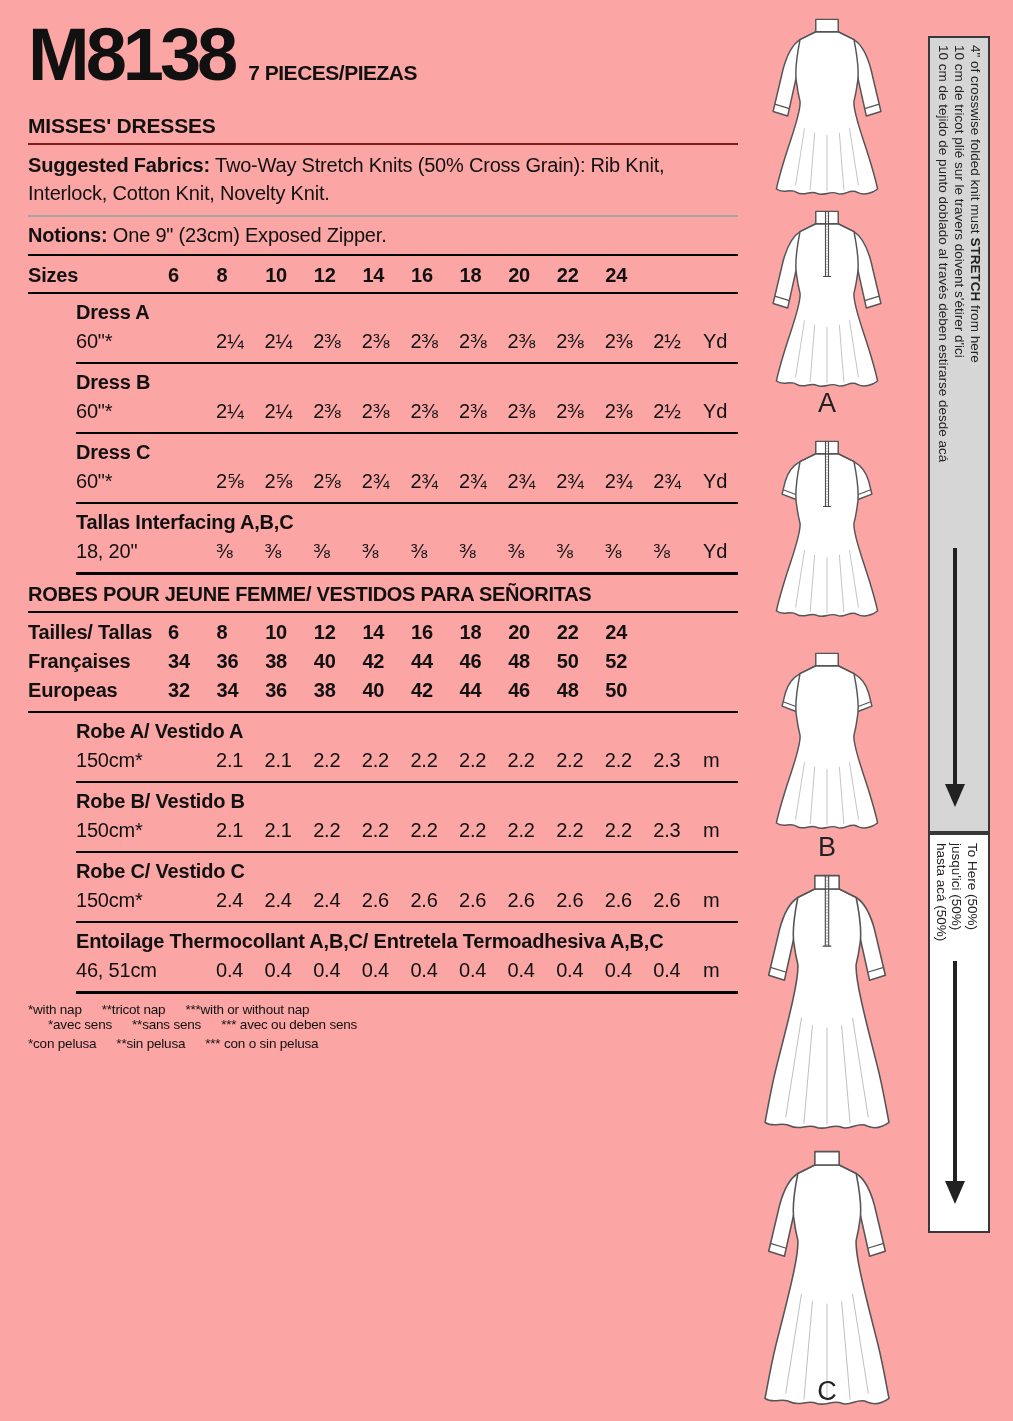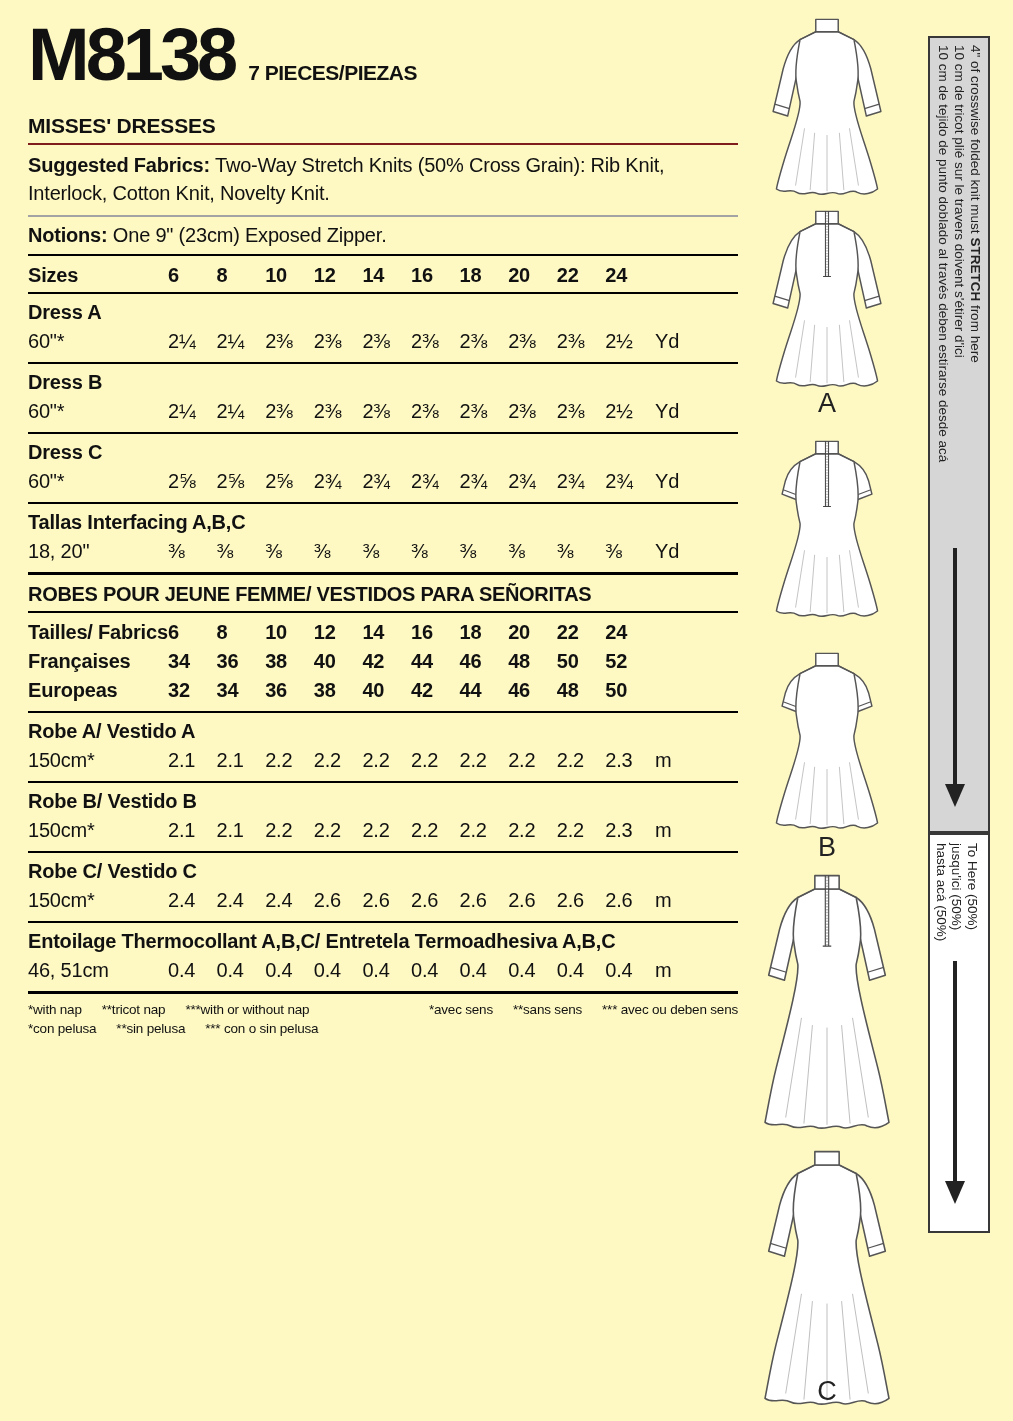--- a/index.html
+++ b/index.html
@@ -1,19 +1,19 @@
 <!DOCTYPE html>
 <html><head>
 <meta charset="utf-8">
 <style>
   html,body{margin:0;padding:0;background:#fff;}
   body{width:1013px;height:1421px;position:relative;overflow:hidden;
        font-family:"Liberation Sans", sans-serif;color:#111;
        -webkit-font-smoothing:antialiased;}
-  .page{position:absolute;inset:0;background:#fef9c3;}
+  .page{position:absolute;inset:0;background:#fca5a5;}
 
   
   .sheet{position:absolute;left:28px;top:18px;width:710px;letter-spacing:-0.2px;}
 
   .titlebar{display:flex;align-items:baseline;height:84px;}
   .patno{font-size:74px;font-weight:700;letter-spacing:-4px;line-height:1;}
   .pieces{font-size:21px;font-weight:700;margin-left:14px;letter-spacing:-0.5px;}
 
   .misses{font-size:21px;font-weight:700;padding:12px 0 5px;border-bottom:2px solid #7f1d1d;}
   .fabrics{font-size:20px;line-height:1.42;padding:6px 0 7px;border-bottom:2px solid #a3a3a3;}
@@ -22,34 +22,34 @@
 
   .vrow{display:grid;grid-template-columns:140px 487px 1fr;align-items:baseline;}
   .cells{display:grid;grid-template-columns:repeat(10,48.6px);}
   .cell{white-space:nowrap;}
   .rowhead{font-size:20px;}
   .unit{font-size:20px;}
 
   .sizes-row{padding:8px 0 5px;border-bottom:2px solid #000;font-weight:700;font-size:20px;}
   .sizes-row .cell{font-weight:700;}
 
-  .tgroup{border-bottom:2px solid #000;padding:6px 0 9px;}
+  .tgroup{border-bottom:2px solid #000;padding:6px 0 9px;margin-left:48px;}
   .tgroup.thick{border-bottom-width:3px;}
   .glabel{font-size:20px;font-weight:700;padding:1px 0 6px;}
   .tgroup .vrow{font-size:20px;}
   .tgroup .cell{font-size:20px;}
 
   .robes{font-size:20px;font-weight:700;padding:8px 0 5px;border-bottom:2px solid #000;letter-spacing:-0.3px;}
 
   .intl-sizes{padding:5px 0 6px;border-bottom:2px solid #000;}
   .intl-sizes .vrow{padding:3px 0;font-size:20px;font-weight:700;}
   .intl-sizes .cell{font-weight:700;}
 
   .fnblock{padding-top:8px;font-size:13.5px;letter-spacing:-0.2px;}
-  .fnrow1{display:flex;justify-content:space-between;}
+  .fnrow1{display:flex;justify-content:space-between;flex-direction:column;}
   .fngroup{display:flex;}
   .fngroup .cell{margin-right:20px;}
   .fngroup.right .cell{margin-right:0;margin-left:20px;}
   .fnrow2{margin-top:4px;}
 
   
   .figs{position:absolute;left:742px;top:0;width:170px;}
   .fig{position:absolute;left:12px;width:146px;}
   .fig svg{display:block;width:100%;height:auto;}
   .fig.long{left:6px;width:158px;}
@@ -245,21 +245,21 @@
             <span class="cell">⅜</span>
           </span>
         <span class="unit">Yd</span>
       </div>
     </div>
 
     <div class="robes">ROBES POUR JEUNE FEMME/ VESTIDOS PARA SEÑORITAS</div>
 
     <div class="intl-sizes">
       <div class="vrow">
-        <span class="rowhead">Tailles/ Fabrics</span>
+        <span class="rowhead">Tailles/ Tallas</span>
         <span class="cells">
             <span class="cell">6</span>
             <span class="cell">8</span>
             <span class="cell">10</span>
             <span class="cell">12</span>
             <span class="cell">14</span>
             <span class="cell">16</span>
             <span class="cell">18</span>
             <span class="cell">20</span>
             <span class="cell">22</span>

